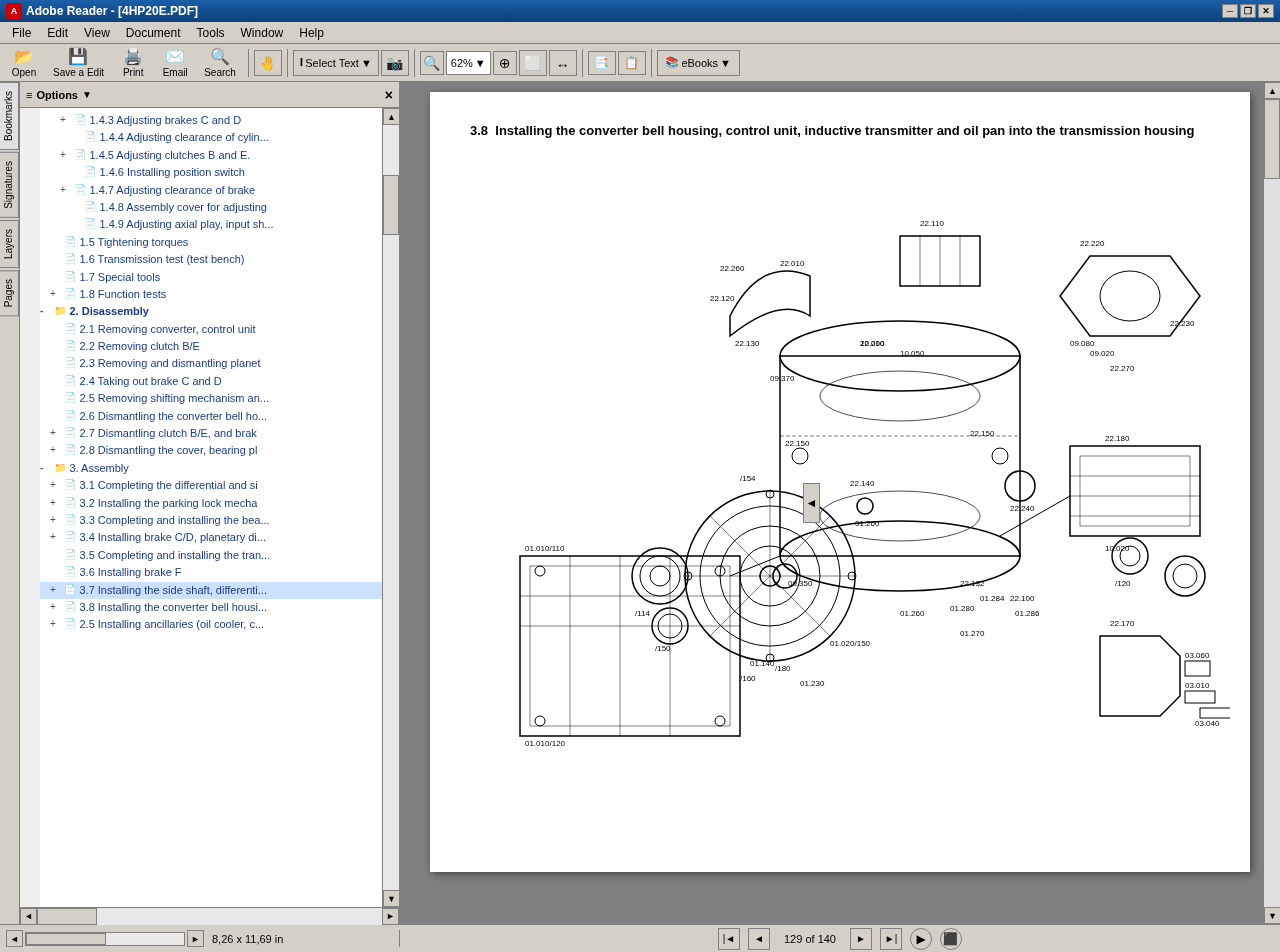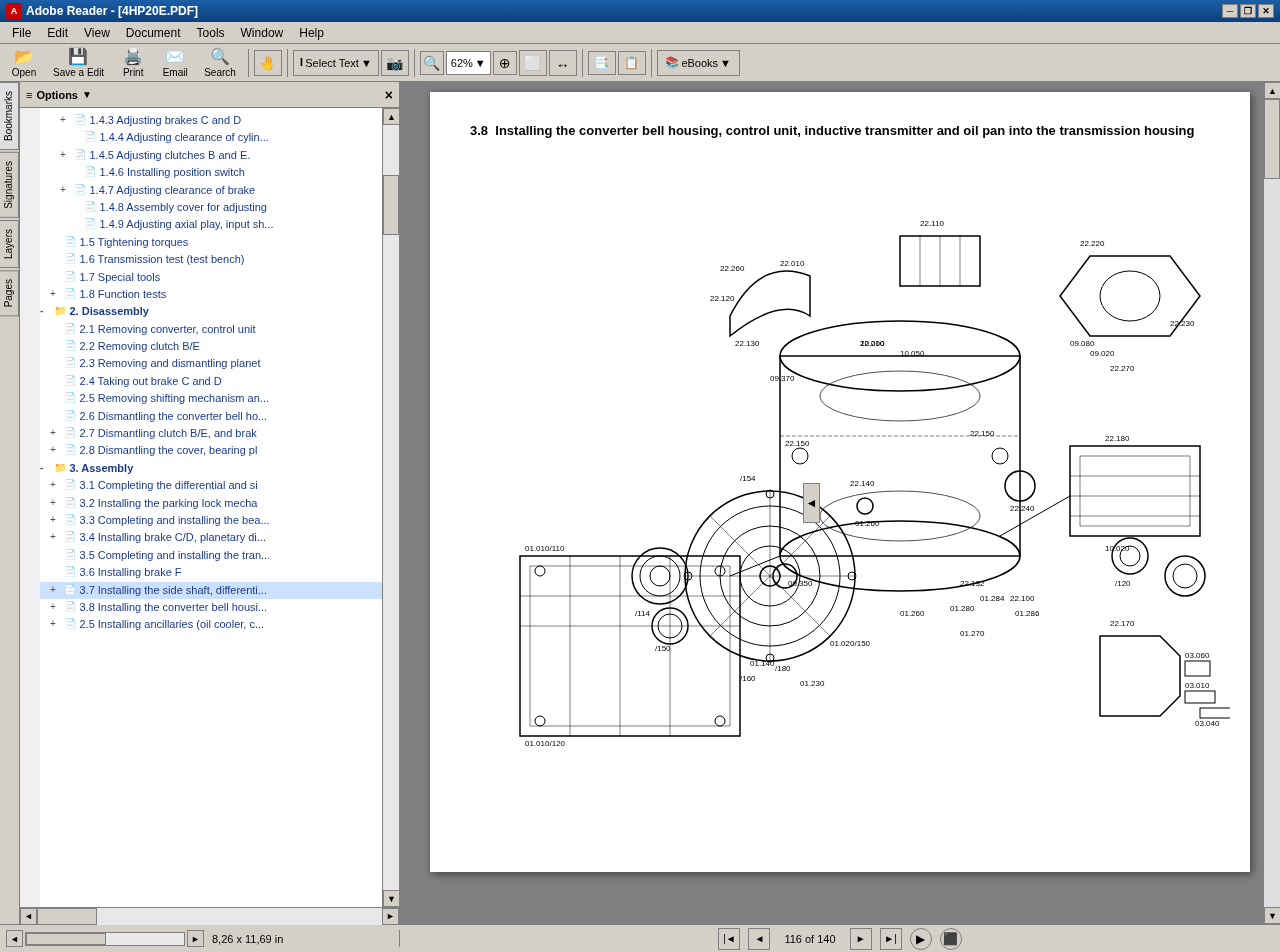--- a/index.html
+++ b/index.html
@@ -580,21 +580,21 @@
             <div class="tree-item">
               <span class="indent" style="width: 10px; display: inline-block; flex-shrink: 0;"></span>
               <span class="expand-icon" style="color: rgb(85, 85, 85); font-size: 10px;">+</span>
               <span class="doc-icon" style="font-size: 10px; margin-right: 3px;">📄</span>
               <span class="item-text">2.8 Dismantling the cover, bearing pl</span>
             </div>
             <div class="tree-item section">
               <span class="indent" style="width: 0px; display: inline-block; flex-shrink: 0;"></span>
               <span class="expand-icon" style="color: rgb(85, 85, 85); font-size: 10px;">-</span>
               <span class="doc-icon" style="font-size: 10px; margin-right: 3px;">📁</span>
-              <span class="item-text" style="font-weight: bold;">3. Assembly</span>
+              <span class="item-text" style="font-weight: normal;">3. Assembly</span>
             </div>
             <div class="tree-item">
               <span class="indent" style="width: 10px; display: inline-block; flex-shrink: 0;"></span>
               <span class="expand-icon" style="color: rgb(85, 85, 85); font-size: 10px;">+</span>
               <span class="doc-icon" style="font-size: 10px; margin-right: 3px;">📄</span>
               <span class="item-text">3.1 Completing the differential and si</span>
             </div>
             <div class="tree-item">
               <span class="indent" style="width: 10px; display: inline-block; flex-shrink: 0;"></span>
               <span class="expand-icon" style="color: rgb(85, 85, 85); font-size: 10px;">+</span>
@@ -867,19 +867,19 @@
       <div style="width:160px;height:14px;background:#e8e8e8;border:1px solid #808080;position:relative;">
         <div style="width:80px;height:100%;background:#d4d0c8;border:1px solid #808080;position:absolute;left:0;"></div>
       </div>
       <div class="hscroll-btn">►</div>
     </div>
     <span style="margin-left:8px;">8,26 x 11,69 in</span>
   </div>
   <div id="right-status">
     <div class="nav-btn">|◄</div>
     <div class="nav-btn">◄</div>
-    <span class="page-display">116 of 140</span>
+    <span class="page-display">129 of 140</span>
     <div class="nav-btn">►</div>
     <div class="nav-btn">►|</div>
     <div class="audio-btn" style="background:#d4d0c8;">▶</div>
     <div class="audio-btn" style="background:#d4d0c8;">⬛</div>
   </div>
 </div>
 
 </body></html>

